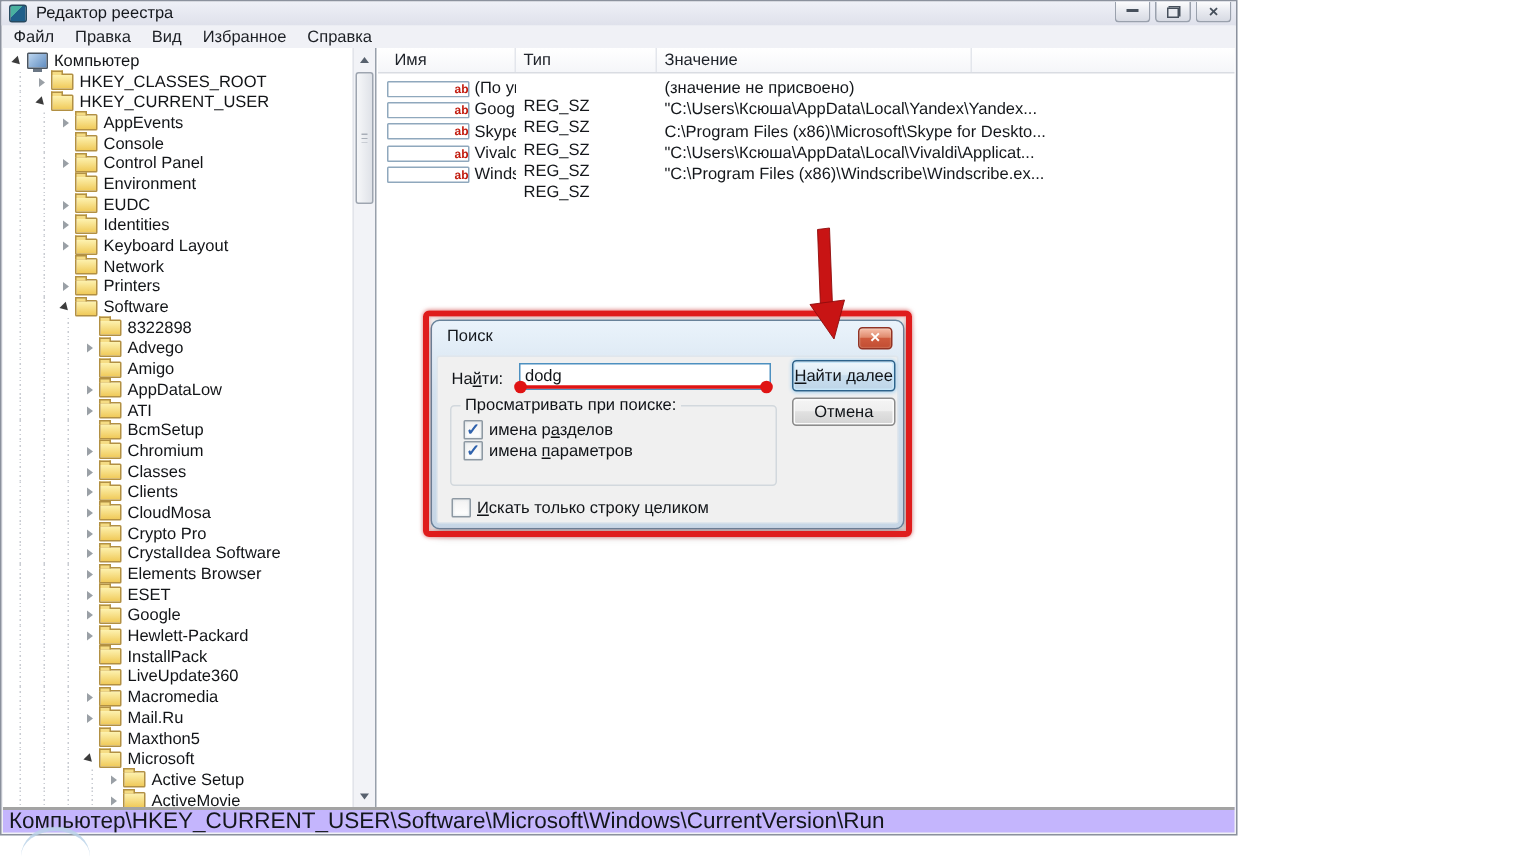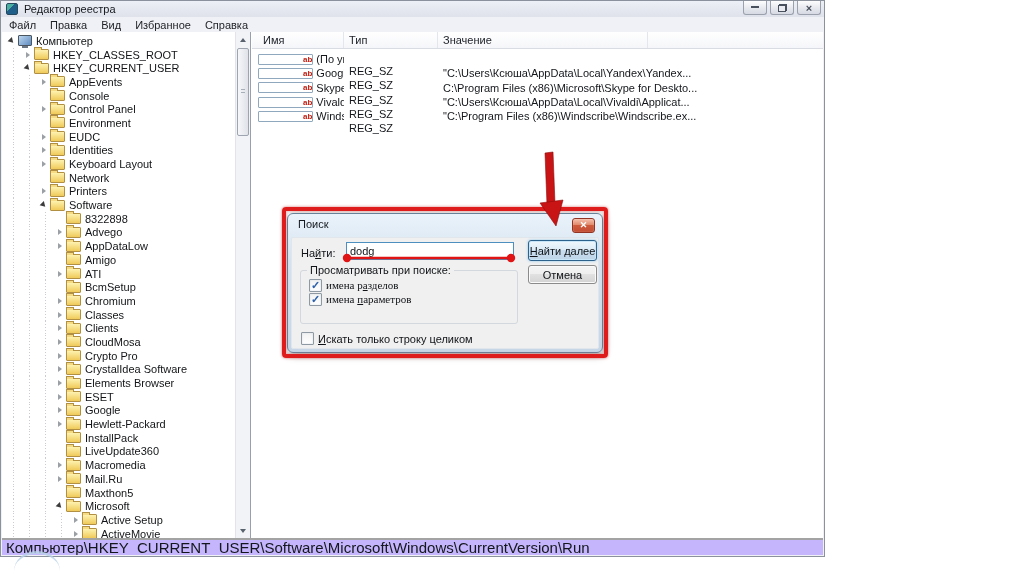--- a/index.html
+++ b/index.html
@@ -106,21 +106,21 @@
   .btn-default { top:2px; height:21px; border:1px solid #2c628b;
          background:linear-gradient(#f0f7fc,#ddebf6 45%,#c9deee 50%,#bed5e8);
          box-shadow:inset 0 0 0 1px #c8e6f8, 0 0 3px #8fc8ef; }
   .btn-normal { top:27px; height:19px; border:1px solid #8b8b8b;
          background:linear-gradient(#f4f4f4,#efefef 45%,#e1e1e1 50%,#d3d3d3);
          box-shadow:inset 0 0 0 1px #fbfbfb; }
   .groupbox { position:absolute; left:8px; top:32px; width:218px; height:54px;
               border:1px solid #d2d8dd; border-radius:3px; }
   .group-label { position:absolute; left:6px; top:-7px; background:#f0f0f0; padding:0 3px;
                  font-size:11px; color:#101317; }
-  .optrow { display:flex; align-items:flex-start; height:14px; margin:0 0 0 8px; font-size:11px; color:#101317;font-family:Liberation Serif, serif; }
+  .optrow { display:flex; align-items:flex-end; height:14px; margin:0 0 0 8px; font-size:11px; color:#101317; }
   .optrows { padding-top:8px; }
   .cb { width:13px; height:13px; flex:0 0 13px; border:1px solid #8e99a3; border-radius:1px;
         background:linear-gradient(#f2f2f2,#fff); box-shadow:inset 0 0 2px #d4dde3;
         display:inline-flex; align-items:center; justify-content:center; }
   .cb.checked::before { content:"\2713"; color:#2f62ad; font-size:11px; font-weight:bold; margin-top:-1px; }
   .optrow span.lbl, .whole-row span.lbl { margin-left:4px; }
   .whole-row { position:absolute; left:9px; top:94px; display:flex; align-items:center; font-size:11px; color:#101317; }
 
   
   .red-rect { position:absolute; left:282px; top:207px; width:326px; height:151px; z-index:20;
@@ -260,31 +260,31 @@
             <span class="guide"></span>
             <span class="guide"></span>
             <span class="exp closed"></span>
             <span class="icon-folder"></span>
             <span>Advego</span>
           </div>
           <div class="trow">
             <span class="guide"></span>
             <span class="guide"></span>
             <span class="guide"></span>
+            <span class="exp "></span>
+            <span class="icon-folder"></span>
+            <span>Amigo</span>
+          </div>
+          <div class="trow">
+            <span class="guide"></span>
+            <span class="guide"></span>
+            <span class="guide"></span>
             <span class="exp closed"></span>
             <span class="icon-folder"></span>
             <span>AppDataLow</span>
-          </div>
-          <div class="trow">
-            <span class="guide"></span>
-            <span class="guide"></span>
-            <span class="guide"></span>
-            <span class="exp "></span>
-            <span class="icon-folder"></span>
-            <span>Amigo</span>
           </div>
           <div class="trow">
             <span class="guide"></span>
             <span class="guide"></span>
             <span class="guide"></span>
             <span class="exp closed"></span>
             <span class="icon-folder"></span>
             <span>ATI</span>
           </div>
           <div class="trow">
@@ -455,20 +455,21 @@
         <div class="hcell h-value">Значение</div>
         <div class="h-fill"></div>
       </div>
       <div class="lrows" id="list-rows">
           <div class="lrow">
             <div class="c-name">
               <span class="icon-ab">ab</span>
               <span>(По умолчанию)</span>
             </div>
             <div class="c-type">REG_SZ</div>
+            <div class="c-value">(значение не присвоено)</div>
           </div>
           <div class="lrow">
             <div class="c-name">
               <span class="icon-ab">ab</span>
               <span>GoogleChrome...</span>
             </div>
             <div class="c-type">REG_SZ</div>
             <div class="c-value">"C:\Users\Ксюша\AppData\Local\Yandex\Yandex...</div>
           </div>
           <div class="lrow">

